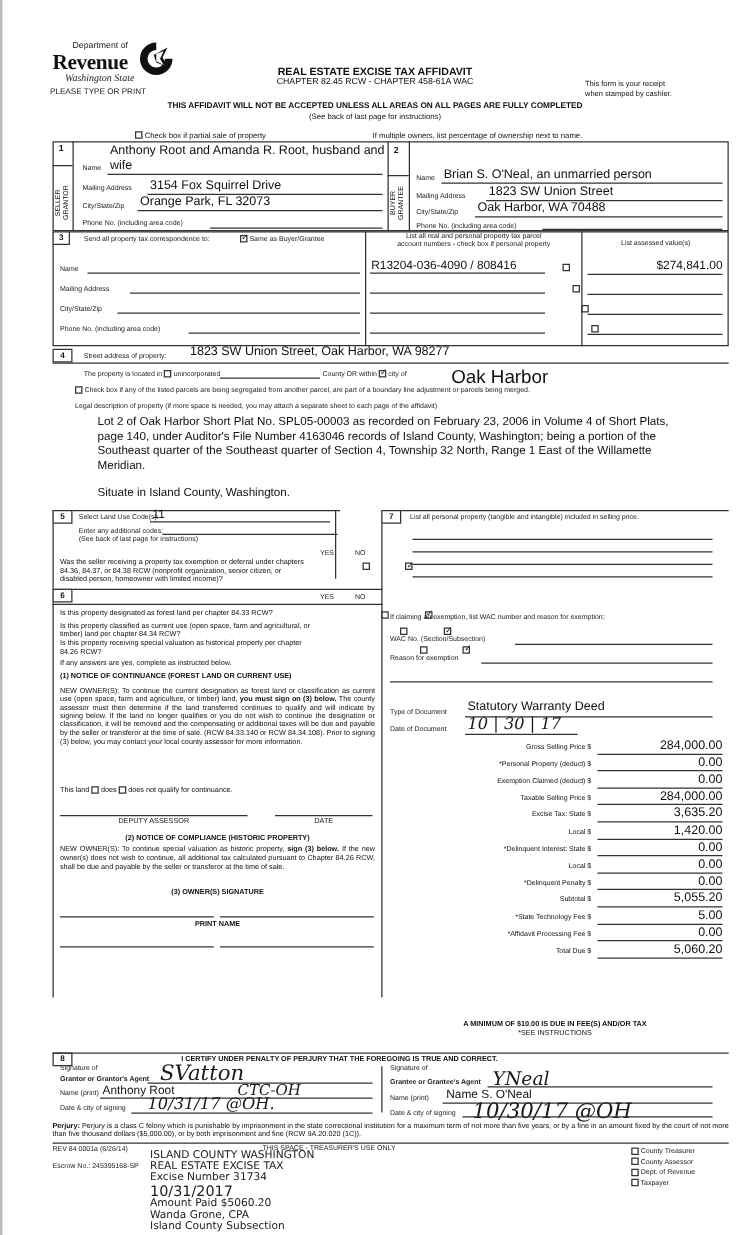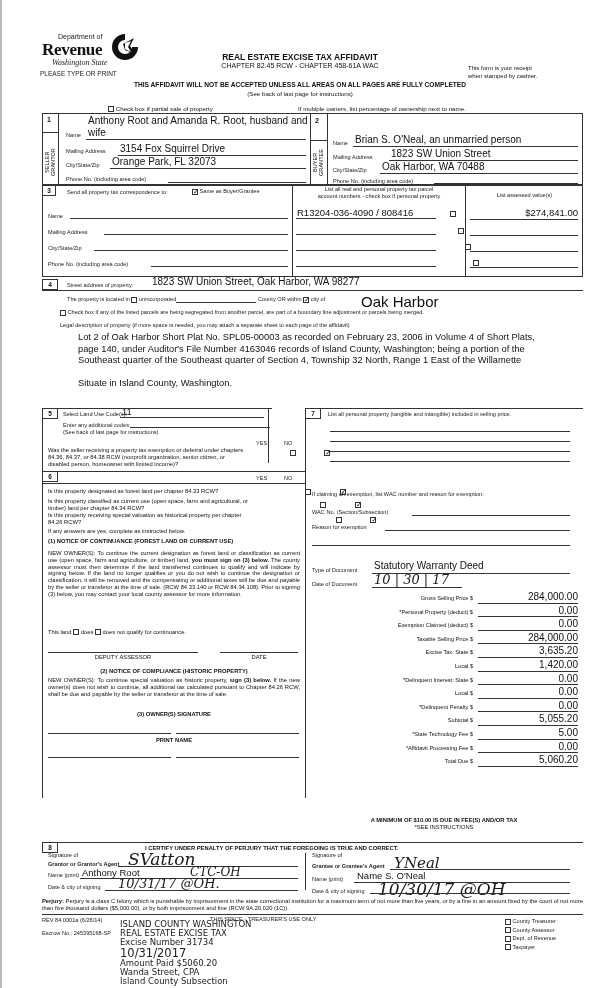--- a/index.html
+++ b/index.html
@@ -170,20 +170,21 @@
 <div class="abs" style="left:361px; top:293px; font-size:15px;">Oak Harbor</div>
 <div class="abs lbl" style="left:60px; top:309px;">
   <span class="cb"></span>
   <span>Check box if any of the listed parcels are being segregated from another parcel, are part of a boundary line adjustment or parcels being merged.</span>
 </div>
 <div class="abs lbl" style="left:60px; top:322px;">Legal description of property (if more space is needed, you may attach a separate sheet to each page of the affidavit)</div>
 <div class="abs" style="left:68px; top:332px; font-size:9.3px; line-height:11.5px; white-space:nowrap;margin-left:10px;">
   <div>Lot 2 of Oak Harbor Short Plat No. SPL05-00003 as recorded on February 23, 2006 in Volume 4 of Short Plats,</div>
   <div>page 140, under Auditor's File Number 4163046 records of Island County, Washington; being a portion of the</div>
   <div>Southeast quarter of the Southeast quarter of Section 4, Township 32 North, Range 1 East of the Willamette</div>
+  <div>Meridian.</div>
   <div style="height:11px;"></div>
   <div>Situate in Island County, Washington.</div>
 </div>
 
 
 <div class="abs box" style="left:42px; top:408px; width:1px; height:390px; border:none; background:#333;"></div>
 <div class="abs" style="left:268px; top:408px; width:1px; height:55px; background:#333;"></div>
 <div class="abs" style="left:305px; top:408px; width:1px; height:390px; background:#333;"></div>
 <div class="abs hline" style="left:42px; top:408px; width:230px;"></div>
 <div class="abs num" style="left:42px; top:408px; width:16px;">5</div>
@@ -381,21 +382,21 @@
 <div class="abs lbl" style="left:42px; top:917px;">REV 84 0001a (6/26/14)</div>
 <div class="abs lbl" style="left:42px; top:930px;">Escrow No.: 245395168-SP</div>
 <div class="abs lbl" style="left:210px; top:916px;">THIS SPACE - TREASURER'S USE ONLY</div>
 
 <div class="abs stamp" style="left:120px; top:920px; width:180px;">
   <div style="font-size:8.5px; line-height:9px;">ISLAND COUNTY WASHINGTON</div>
   <div style="font-size:8.5px; line-height:9px;">REAL ESTATE EXCISE TAX</div>
   <div style="font-size:8.5px; line-height:9px;">Excise Number 31734</div>
   <div style="font-size:11.5px; line-height:12px;">10/31/2017</div>
   <div style="font-size:8.5px; line-height:9px;">Amount Paid $5060.20</div>
-  <div style="font-size:8.5px; line-height:9px;">Wanda Street, CPA</div>
+  <div style="font-size:8.5px; line-height:9px;">Wanda Grone, CPA</div>
   <div style="font-size:8.5px; line-height:9px;">Island County Subsection</div>
 </div>
 
 <div class="abs lbl" style="left:505px; top:917px; line-height:8.5px;">
   <div><span class="cb"></span> <span>County Treasurer</span></div>
   <div><span class="cb"></span> <span>County Assessor</span></div>
   <div><span class="cb"></span> <span>Dept. of Revenue</span></div>
   <div><span class="cb"></span> <span>Taxpayer</span></div>
 </div>
 

